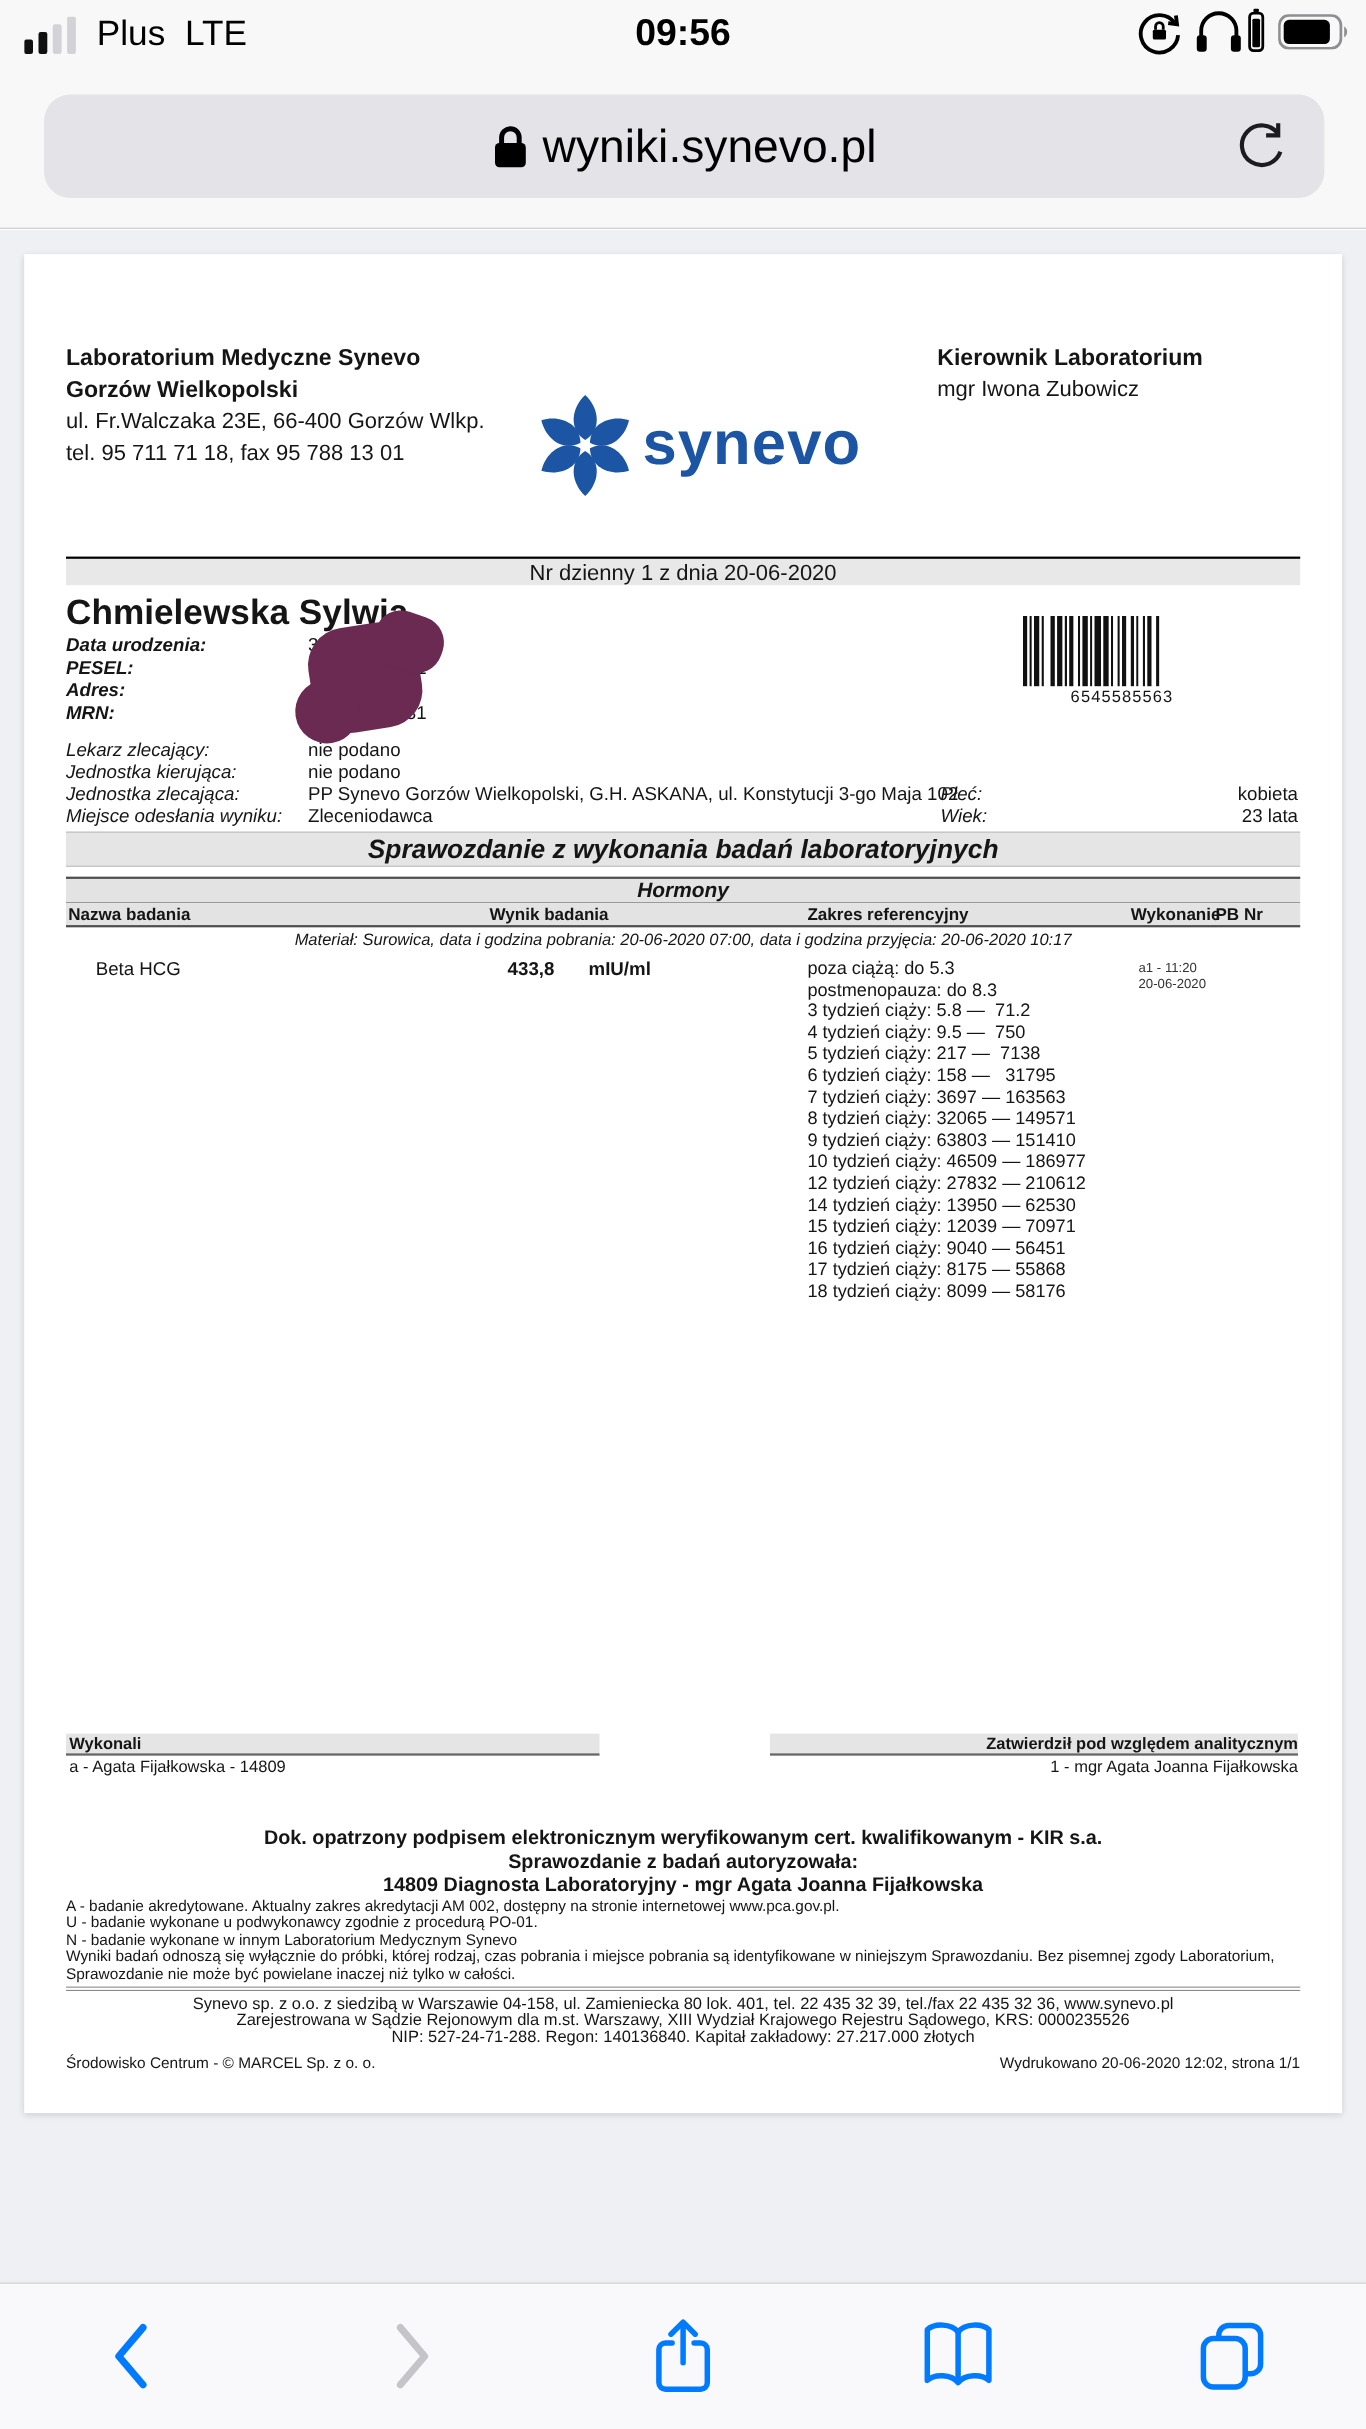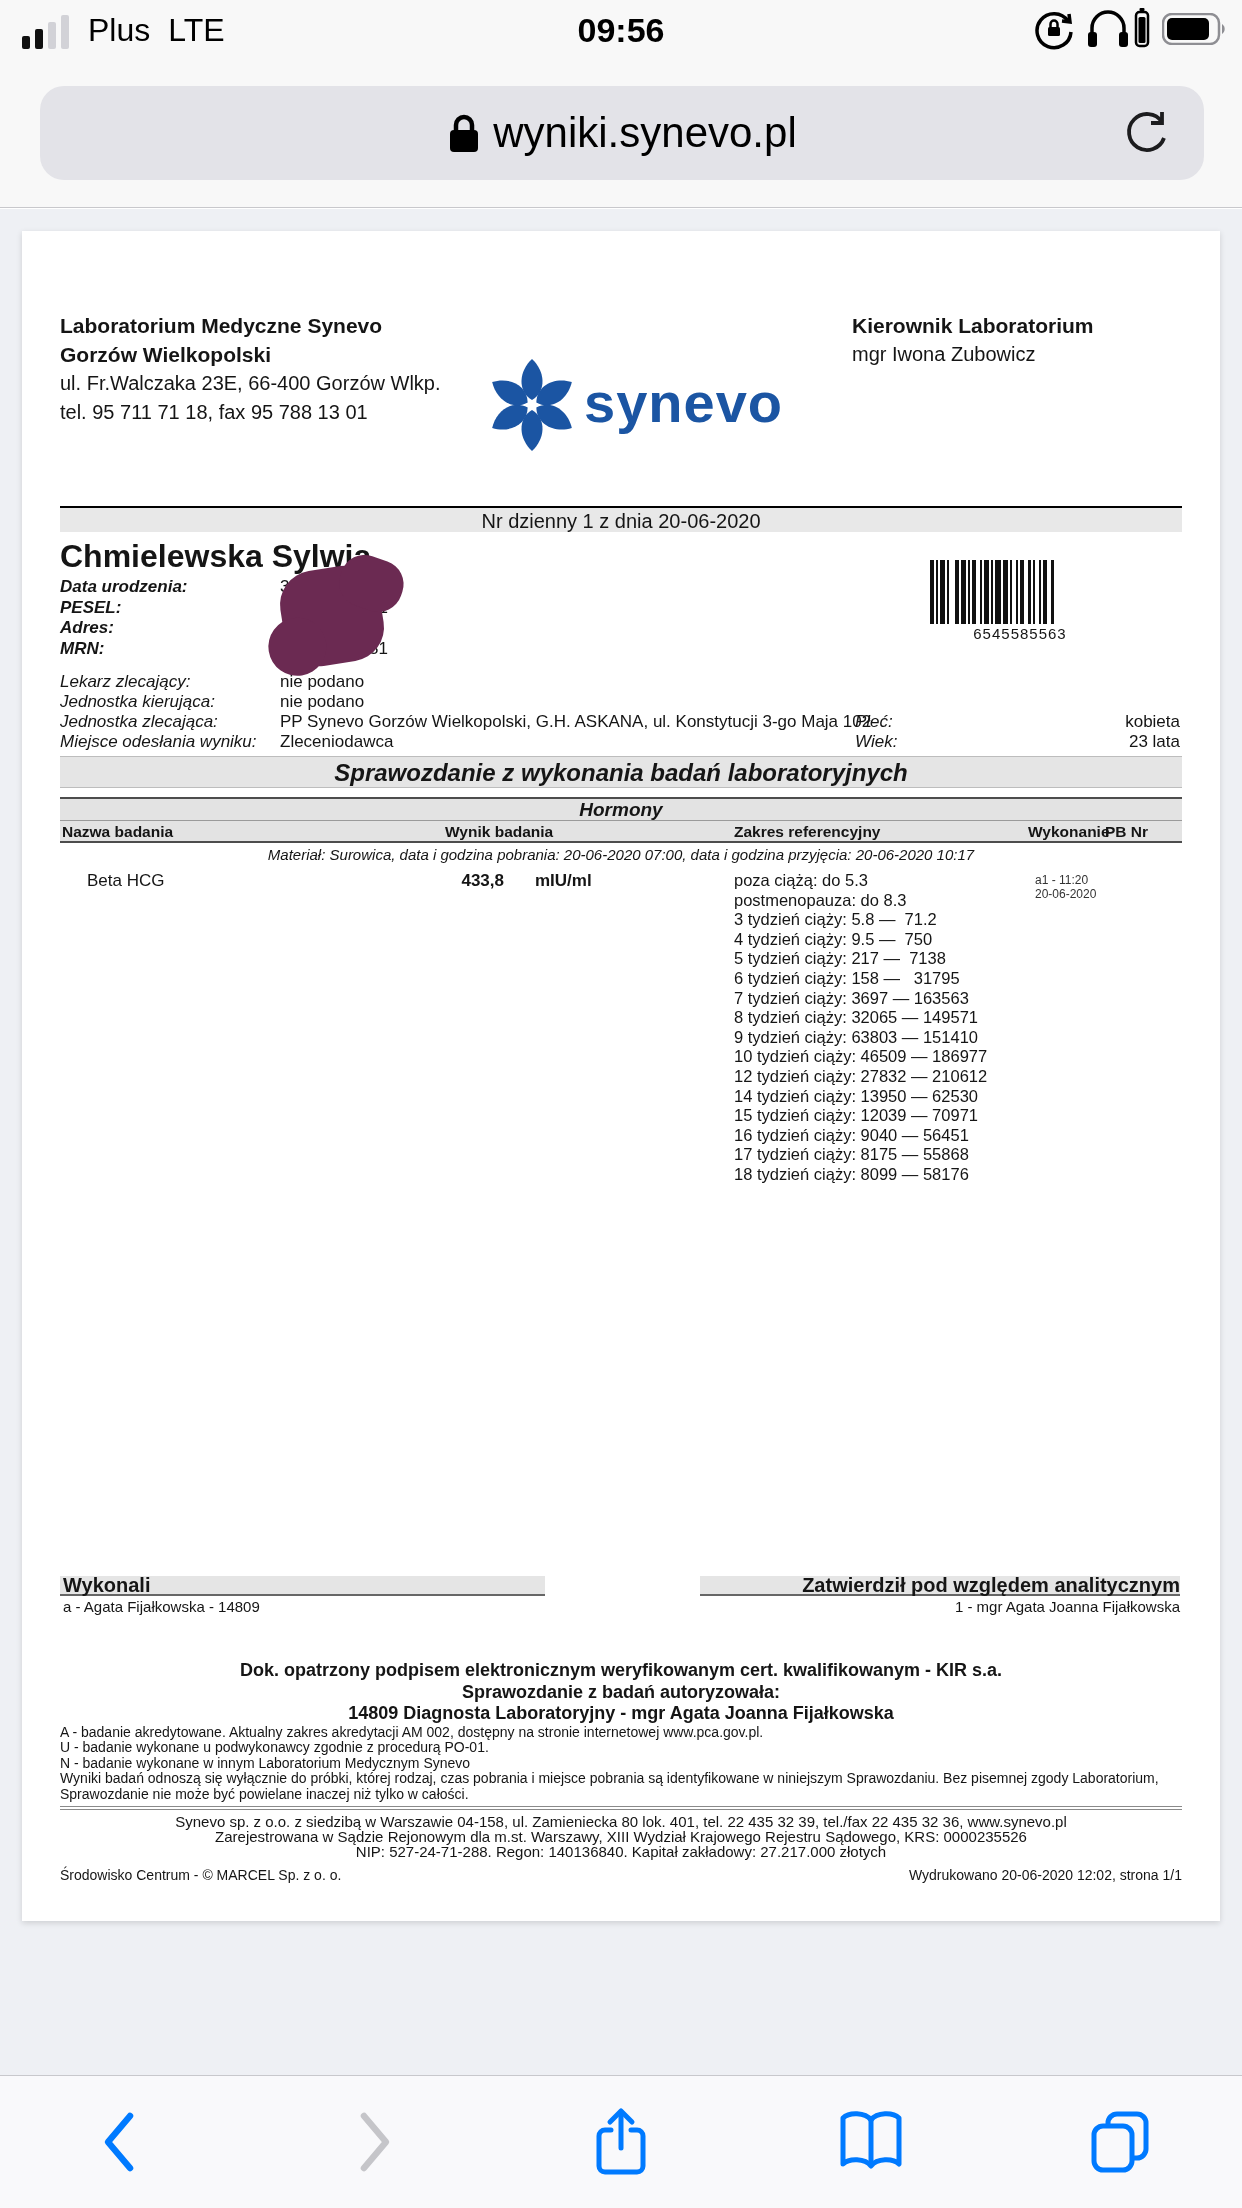--- a/index.html
+++ b/index.html
@@ -80,21 +80,21 @@
   .r-result{width:104px;text-align:right;font-weight:bold;line-height:20px;}
   .r-unit{width:230px;padding-left:31px;font-weight:bold;line-height:20px;}
   .r-refs{width:301px;}
   .r-refs div{line-height:19.6px;white-space:pre;font-size:16.5px;}
   .r-wyk{flex:1;font-size:12px;line-height:14px;color:#333;padding-top:2px;}
   
   .doc-footer{position:absolute;left:38px;right:38px;top:1345px;}
   .sign-boxes{position:relative;height:46px;}
   .sbox{position:absolute;top:0;}
   .sbox .sb-title{background:#e5e5e5;border-bottom:2px solid #666;height:20px;line-height:19px;
-    font-size:20px;font-weight:bold;padding-left:3px;}
+    font-size:15px;font-weight:bold;padding-left:3px;}
   .sbox .sb-entry{font-size:15px;line-height:22px;padding-left:3px;}
   .sbox-l{left:0;width:485px;} .sbox-r{left:640px;width:480px;text-align:right;}
   .signature{margin-top:38px;text-align:center;font-weight:bold;font-size:18px;line-height:21.5px;}
   .legend-title{margin-top:23px;font-size:14px;line-height:16px;}
   .legend div{font-size:14px;line-height:15.5px;}
   .dbl-rule{margin-top:4px;height:4px;border-top:1.5px solid #8a8a8a;border-bottom:1.5px solid #8a8a8a;}
   .company{margin-top:4px;text-align:center;font-size:15px;line-height:16px;}
   .company div{margin-bottom:-1px;}
   .doc-bottom{margin-top:8px;display:flex;justify-content:space-between;font-size:14px;}
   svg{display:block;}

